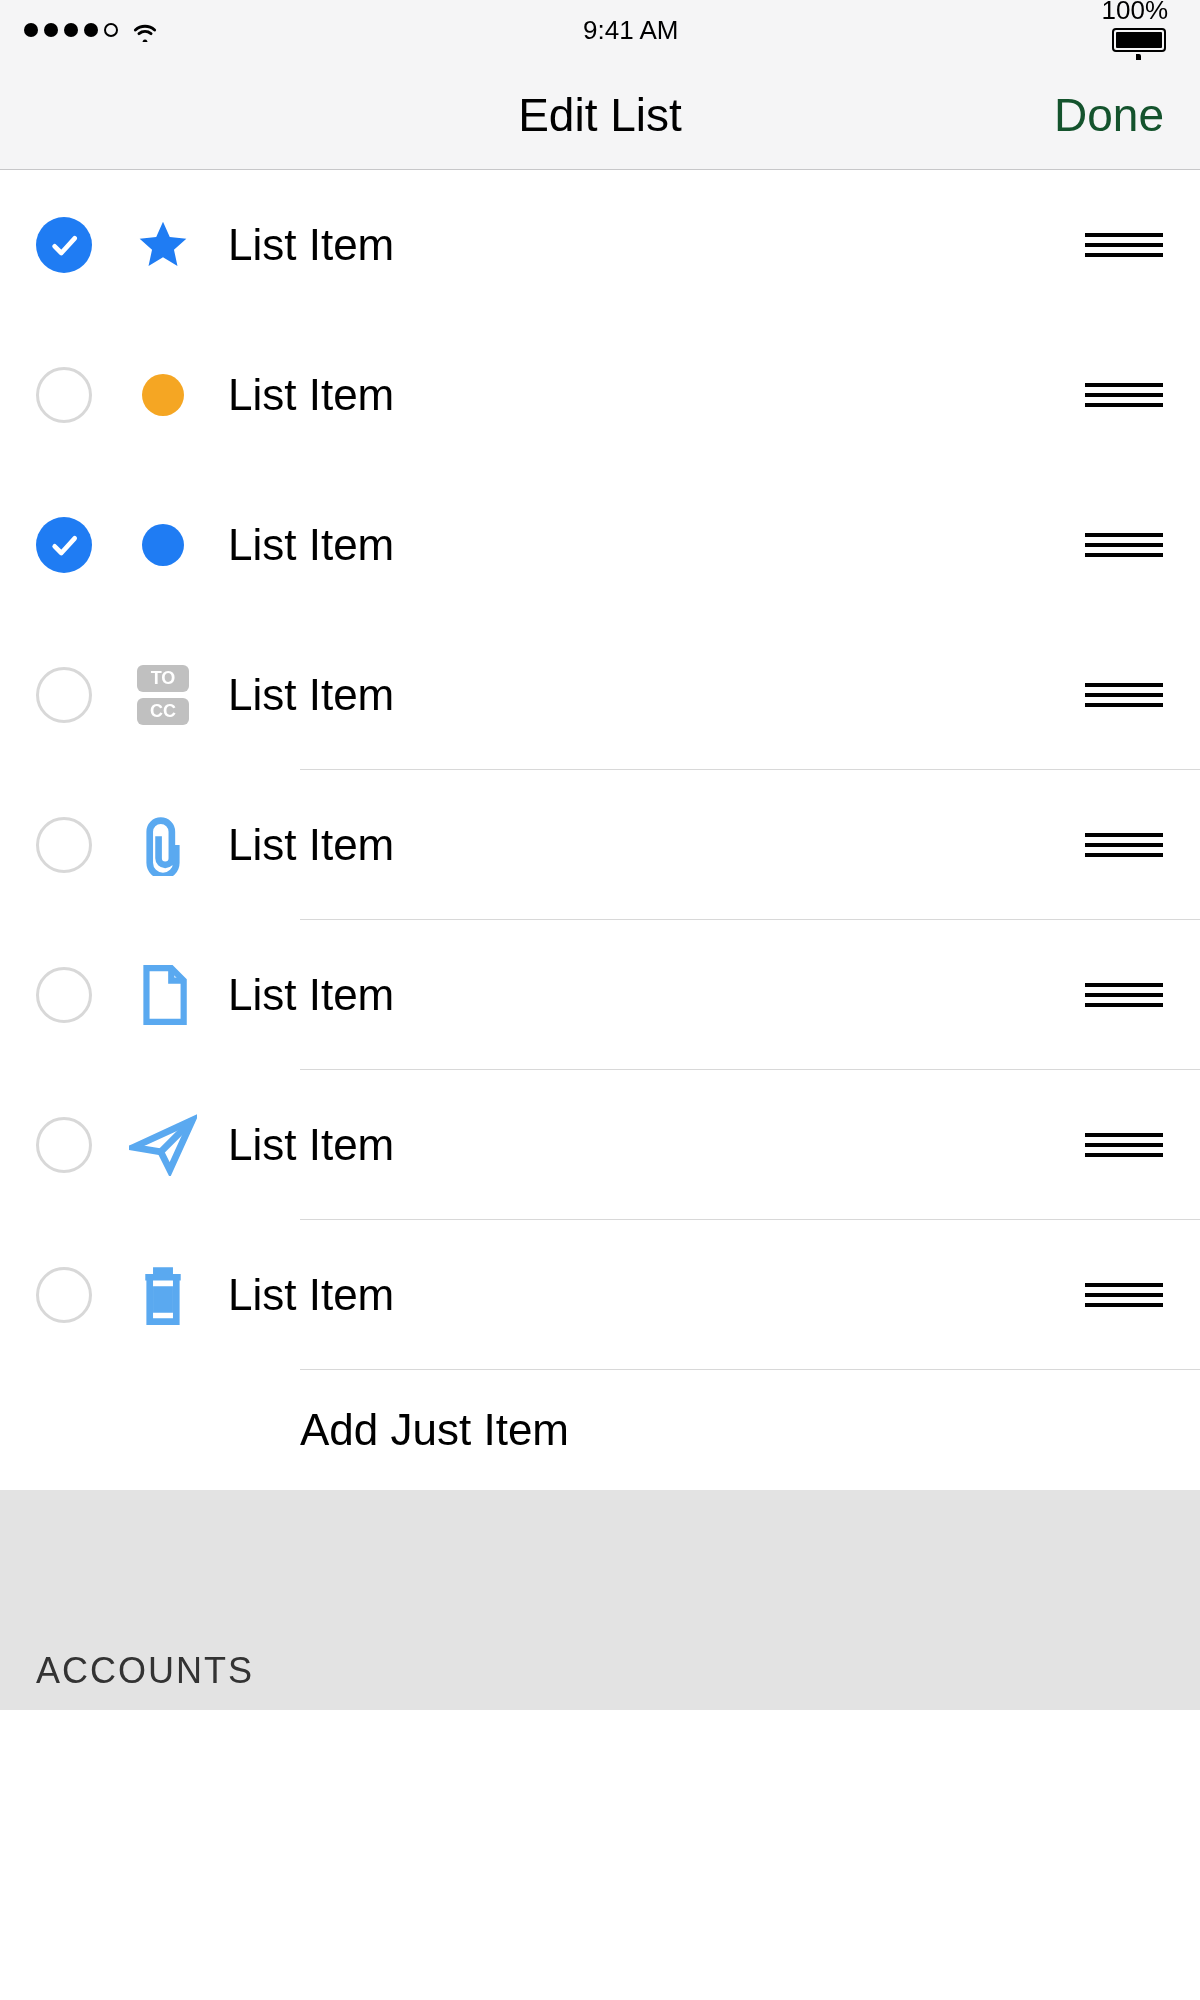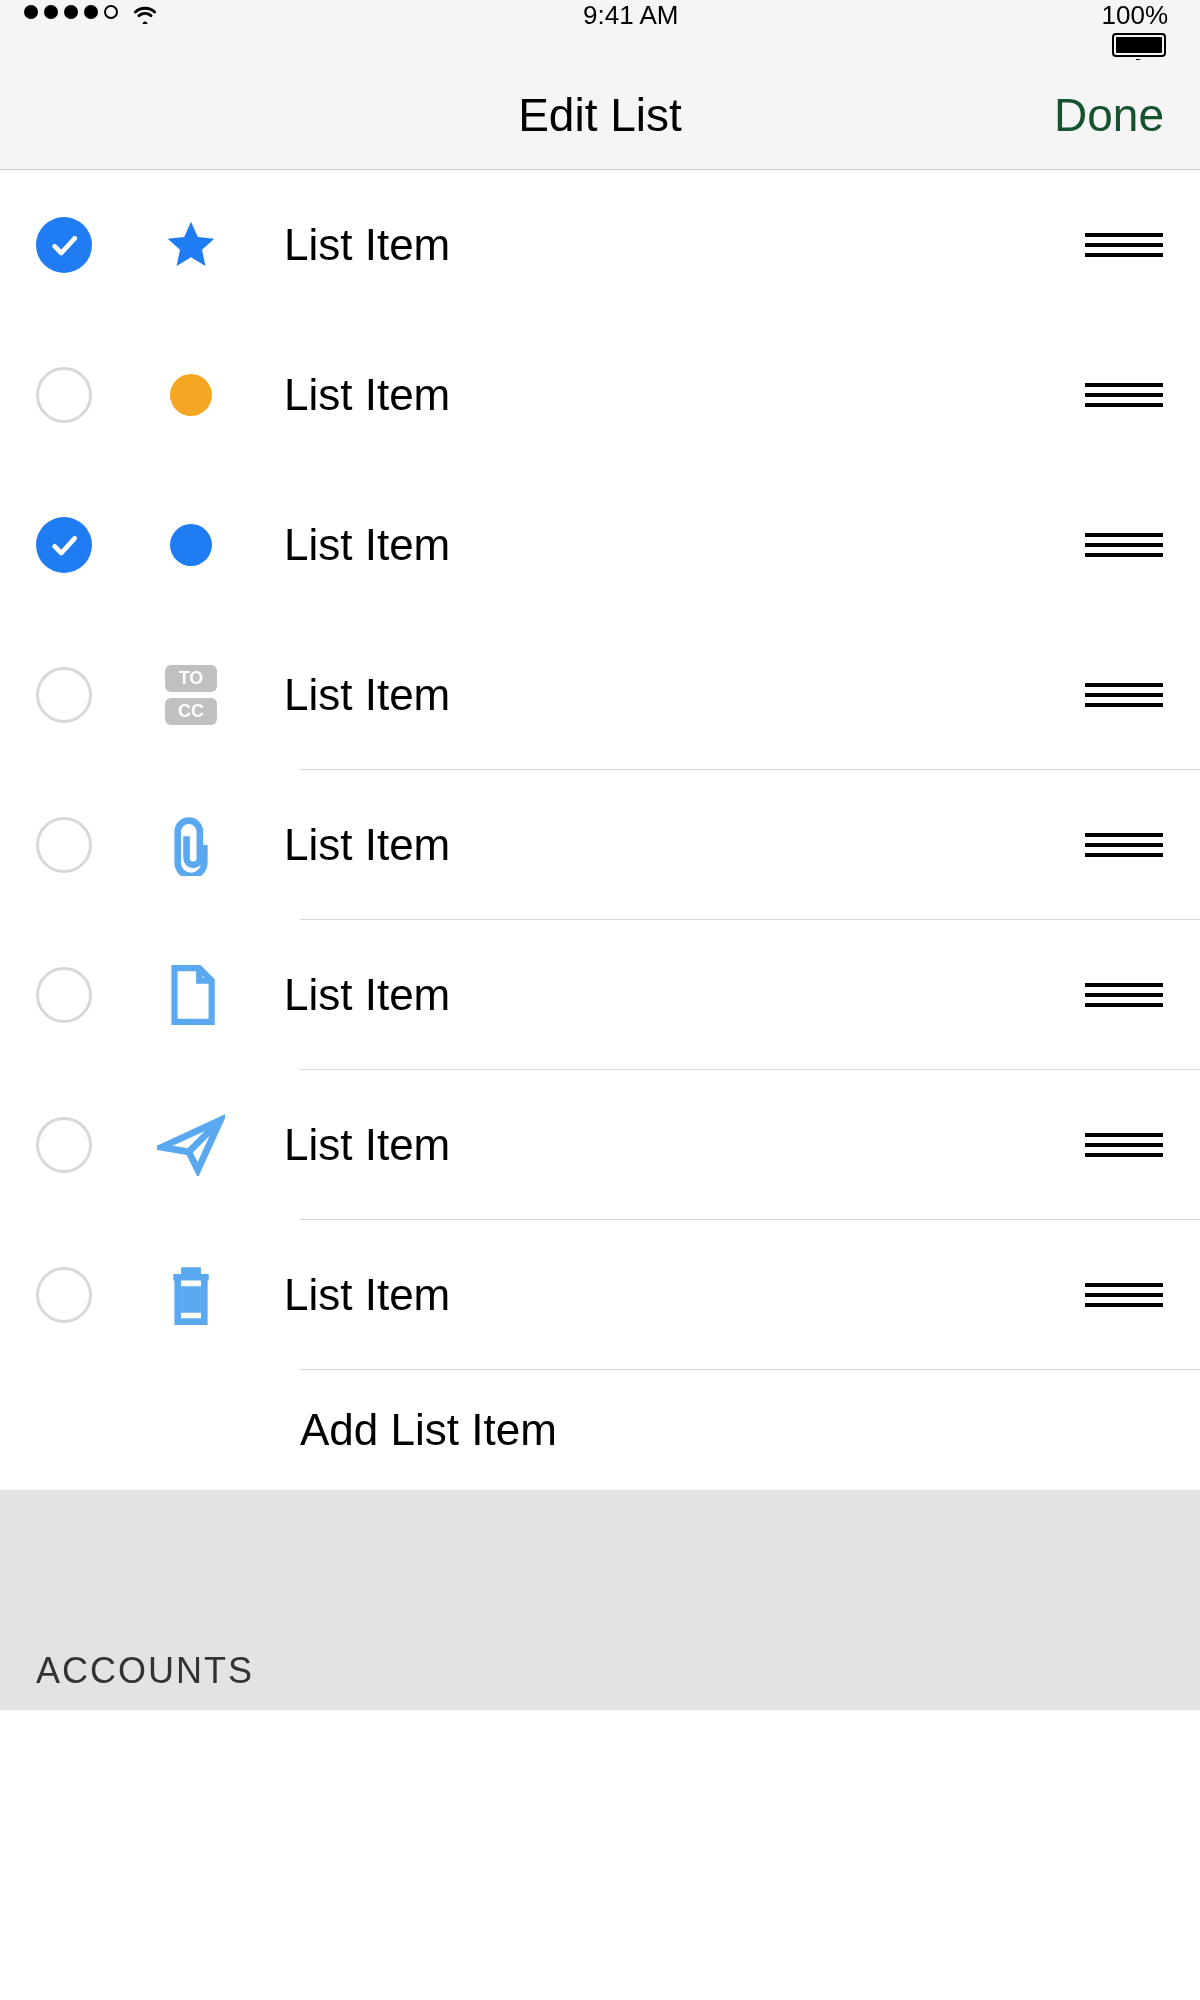--- a/index.html
+++ b/index.html
@@ -1,39 +1,39 @@
 <!DOCTYPE html>
 <html><head>
 <meta charset="utf-8">
 <style>
   * { box-sizing: border-box; margin: 0; padding: 0; }
   html, body { width: 1200px; height: 2000px; font-family: -apple-system, "Helvetica Neue", Helvetica, Arial, sans-serif; background: #fff; color: #000; }
   .screen { width: 1200px; height: 2000px; display: flex; flex-direction: column; background:#fff; }
 
   
-  .status-bar { height: 60px; background: #f5f5f6; display: flex; align-items: flex-start; justify-content: space-between; padding: 0 24px; font-size: 26px; font-weight: 500; border-bottom: none; }
+  .status-bar { height: 60px; background: #f5f5f6; display: flex; align-items: center; justify-content: space-between; padding: 0 24px; font-size: 26px; font-weight: 500; border-bottom: none; }
   .status-left { display:flex; align-items:center; gap:12px; }
   .signal-dots { display:flex; gap:6px; align-items:center; }
   .signal-dots span { width:14px; height:14px; border-radius:50%; display:inline-block; }
   .signal-dots .filled { background:#000; }
   .signal-dots .empty { border:2px solid #000; background:transparent; }
   .wifi-icon { width:30px; height:24px; }
   .battery { display:flex; align-items:center; gap:2px;flex-direction:column; }
   .battery-body { width:54px; height:24px; border:2px solid #000; border-radius:4px; position:relative; }
   .battery-fill { position:absolute; top:2px; left:2px; bottom:2px; right:2px; background:#000; border-radius:1px; }
   .battery-tip { width:5px; height:12px; background:#000; border-radius:0 2px 2px 0; }
 
   
   .nav-bar { height: 110px; background: #f5f5f6; display:flex; align-items:center; justify-content:center; position:relative; border-bottom:1px solid #c7c7c9; }
   .nav-title { font-size: 46px; font-weight: 400; }
   .nav-done { position:absolute; right:36px; font-size:46px; color:#14532d; font-weight:400; }
 
   
   .list { flex: none; background:#fff; }
-  .row { display:flex; align-items:center; height:150px; position:relative;gap:28px; }
+  .row { display:flex; align-items:center; height:150px; position:relative; }
   .row .check { width:56px; height:56px; border-radius:50%; margin-left:36px; flex:none; display:flex; align-items:center; justify-content:center; }
   .check.unchecked { border:3px solid #d8d8d8; }
   .check.checked { background:#1f7cf3; }
   .check.checked svg { width:32px; height:32px; }
   .icon-slot { width:90px; display:flex; align-items:center; justify-content:center; margin-left:26px; flex:none; }
   .row-label { font-size:44px; font-weight:400; margin-left:20px; flex:1; }
   .drag-handle { width:80px; display:flex; flex-direction:column; gap:6px; align-items:center; margin-right:36px; flex:none; }
   .drag-handle span { width:78px; height:4px; background:#000; display:block; }
   .row-sep { position:absolute; bottom:0; left:300px; right:0; height:1px; background:#d8d8d8; }
 
@@ -226,21 +226,21 @@
       <div class="drag-handle">
           <span></span>
           <span></span>
           <span></span>
         </div>
       <div class="row-sep"></div>
     </div>
 
     <div class="add-row">
       <div class="spacer"></div>
-      <div class="add-label">Add List Item</div>
+      <div class="add-label">Add Just Item</div>
     </div>
 
   </div>
 
   <div class="gap"></div>
   <div class="accounts-header">ACCOUNTS</div>
 
   <div class="extra"></div>
 
 

